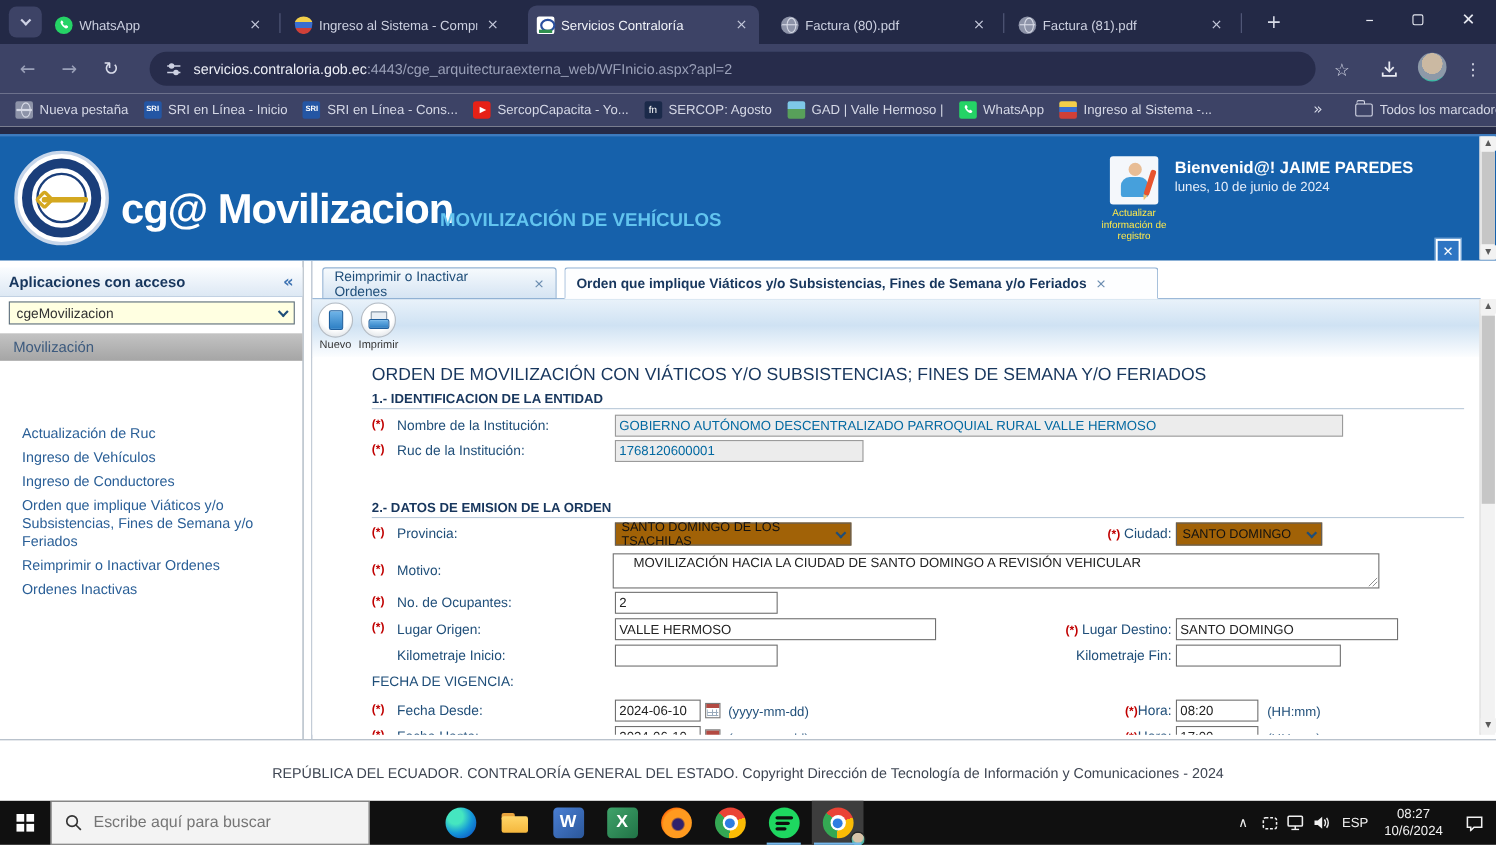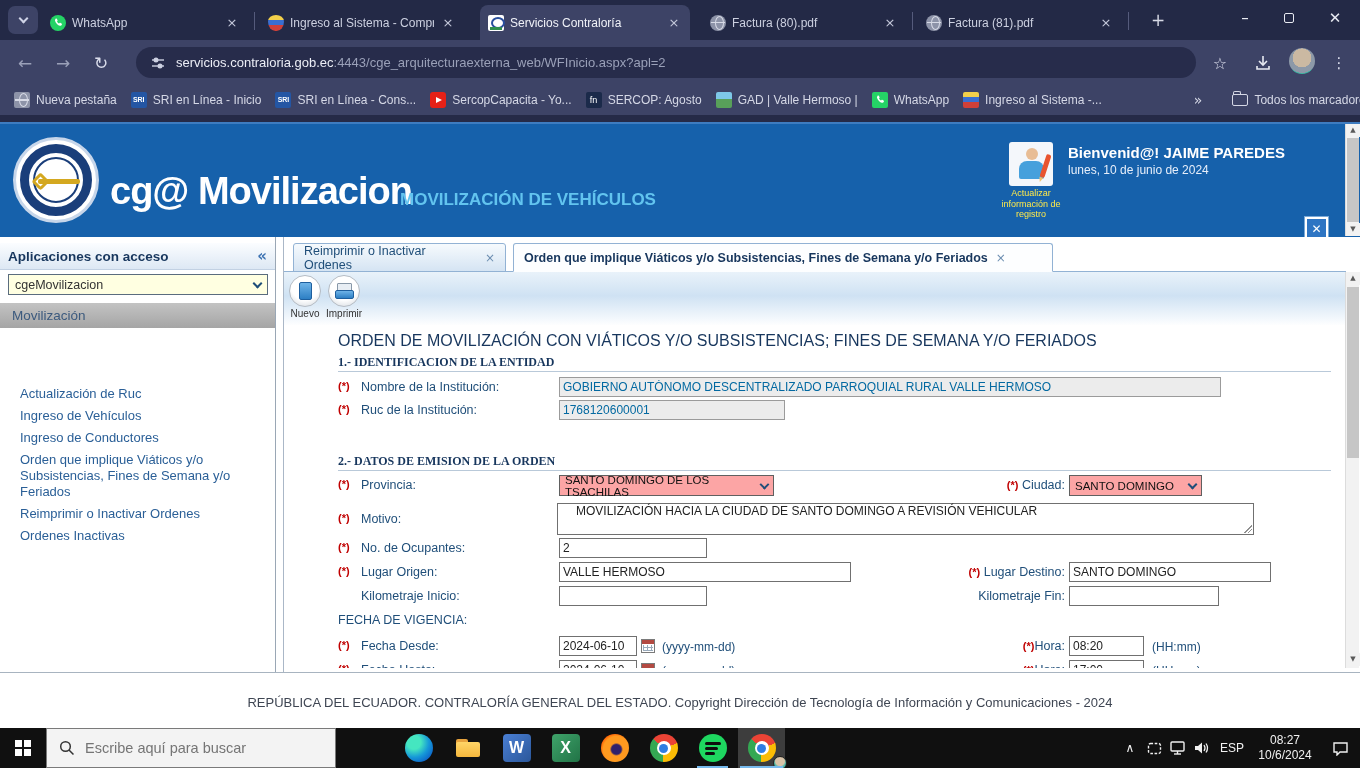--- a/index.html
+++ b/index.html
@@ -92,28 +92,28 @@
   .cmd-btn { position:absolute; top:3px; width:36px; text-align:center; }
   .cmd-circle { width:32px; height:32px; margin:0 auto; border-radius:50%; background:radial-gradient(circle at 50% 35%,#ffffff 0 55%,#d9dee3 90%); border:1px solid #b5bcc4; position:relative; }
   .cmd-label { font-size:10px; color:#333; margin-top:1px; }
   .ic-doc { position:absolute; left:9px; top:6px; width:13px; height:18px; background:linear-gradient(#6fb4e8,#2d7fc4); border:1px solid #1e5f9e; border-radius:2px; }
   .ic-printer-top { position:absolute; left:8px; top:7px; width:15px; height:8px; background:#e8eef4; border:1px solid #8898a8; border-radius:1px; }
   .ic-printer-body { position:absolute; left:6px; top:14px; width:19px; height:9px; background:linear-gradient(#6fb4e8,#2d7fc4); border:1px solid #1e5f9e; border-radius:2px; }
 
   .form-area { position:absolute; top:88px; left:0; width:1062px; height:343px; overflow:hidden; background:#fff; }
   .fwrap { position:absolute; left:54px; top:0; width:1000px; height:400px; }
   .ftitle { position:absolute; top:7px; left:0; color:#17365d; font-size:16px; }
-  .fsection { position:absolute; left:0; color:#17365d; font-size:12px; font-weight:bold;font-family:Liberation Serif, serif; }
+  .fsection { position:absolute; left:0; color:#17365d; font-size:12px; font-weight:bold; }
   .frule { position:absolute; left:0; width:993px; height:1px; background:#b9c9d9; }
   .frow { position:absolute; left:0; width:1000px; height:22px; }
   .req { position:absolute; left:0; top:3px; color:#c00000; font-weight:bold; font-size:11px; }
   .flabel { position:absolute; left:23px; top:3px; color:#1f4e79; font-size:12.5px; white-space:nowrap; }
   .finput { position:absolute; height:20px; border:1px solid #707070; font-family:"Liberation Sans",sans-serif; font-size:12px; color:#222; padding:0 3px; background:#fff; }
   .finput.ro { background:#ececec; border-color:#9b9b9b; color:#0369a1; }
-  .fsel { position:absolute; height:21px; border:1px solid #606060; background:#fca5a5; display:flex; align-items:center; padding:0 5px; font-size:11.5px; color:#111; }
+  .fsel { position:absolute; height:21px; border:1px solid #606060; background:#a16207; display:flex; align-items:center; padding:0 5px; font-size:11.5px; color:#111; }
   .fsel .chev { margin-left:auto; }
   .ftextarea { position:absolute; left:219px; top:0; width:697px; height:32px; border:1px solid #707070; font-size:12px; color:#222; padding:1px 18px; line-height:13px; background:#fff; }
   .resize-grip { position:absolute; right:1px; bottom:1px; width:8px; height:8px; background:linear-gradient(135deg,transparent 0 50%,#909090 50% 57%,transparent 57% 70%,#909090 70% 77%,transparent 77%); }
   .rlabel { position:absolute; top:3px; color:#1f4e79; font-size:12.5px; white-space:nowrap; text-align:right; right:273px; }
   .rlabel .reqi { color:#c00000; font-weight:bold; font-size:11px; }
   .hint { position:absolute; top:4px; color:#1f4e79; font-size:12px; white-space:nowrap; }
   .cal-ic { position:absolute; left:303px; top:3px; width:14px; height:14px; border:1px solid #7a7a7a; background:linear-gradient(#b34a42 0 4px,#fff 4px); }
   .cal-ic::after { content:""; position:absolute; left:1px; right:1px; top:5px; bottom:1px; background:repeating-linear-gradient(90deg,#9ab 0 1px,transparent 1px 4px),repeating-linear-gradient(0deg,#9ab 0 1px,transparent 1px 3px); }
 
   #page-footer { position:absolute; top:557px; left:0; width:1360px; height:56px; background:#fff; border-top:1px solid #a8b4c0; }

